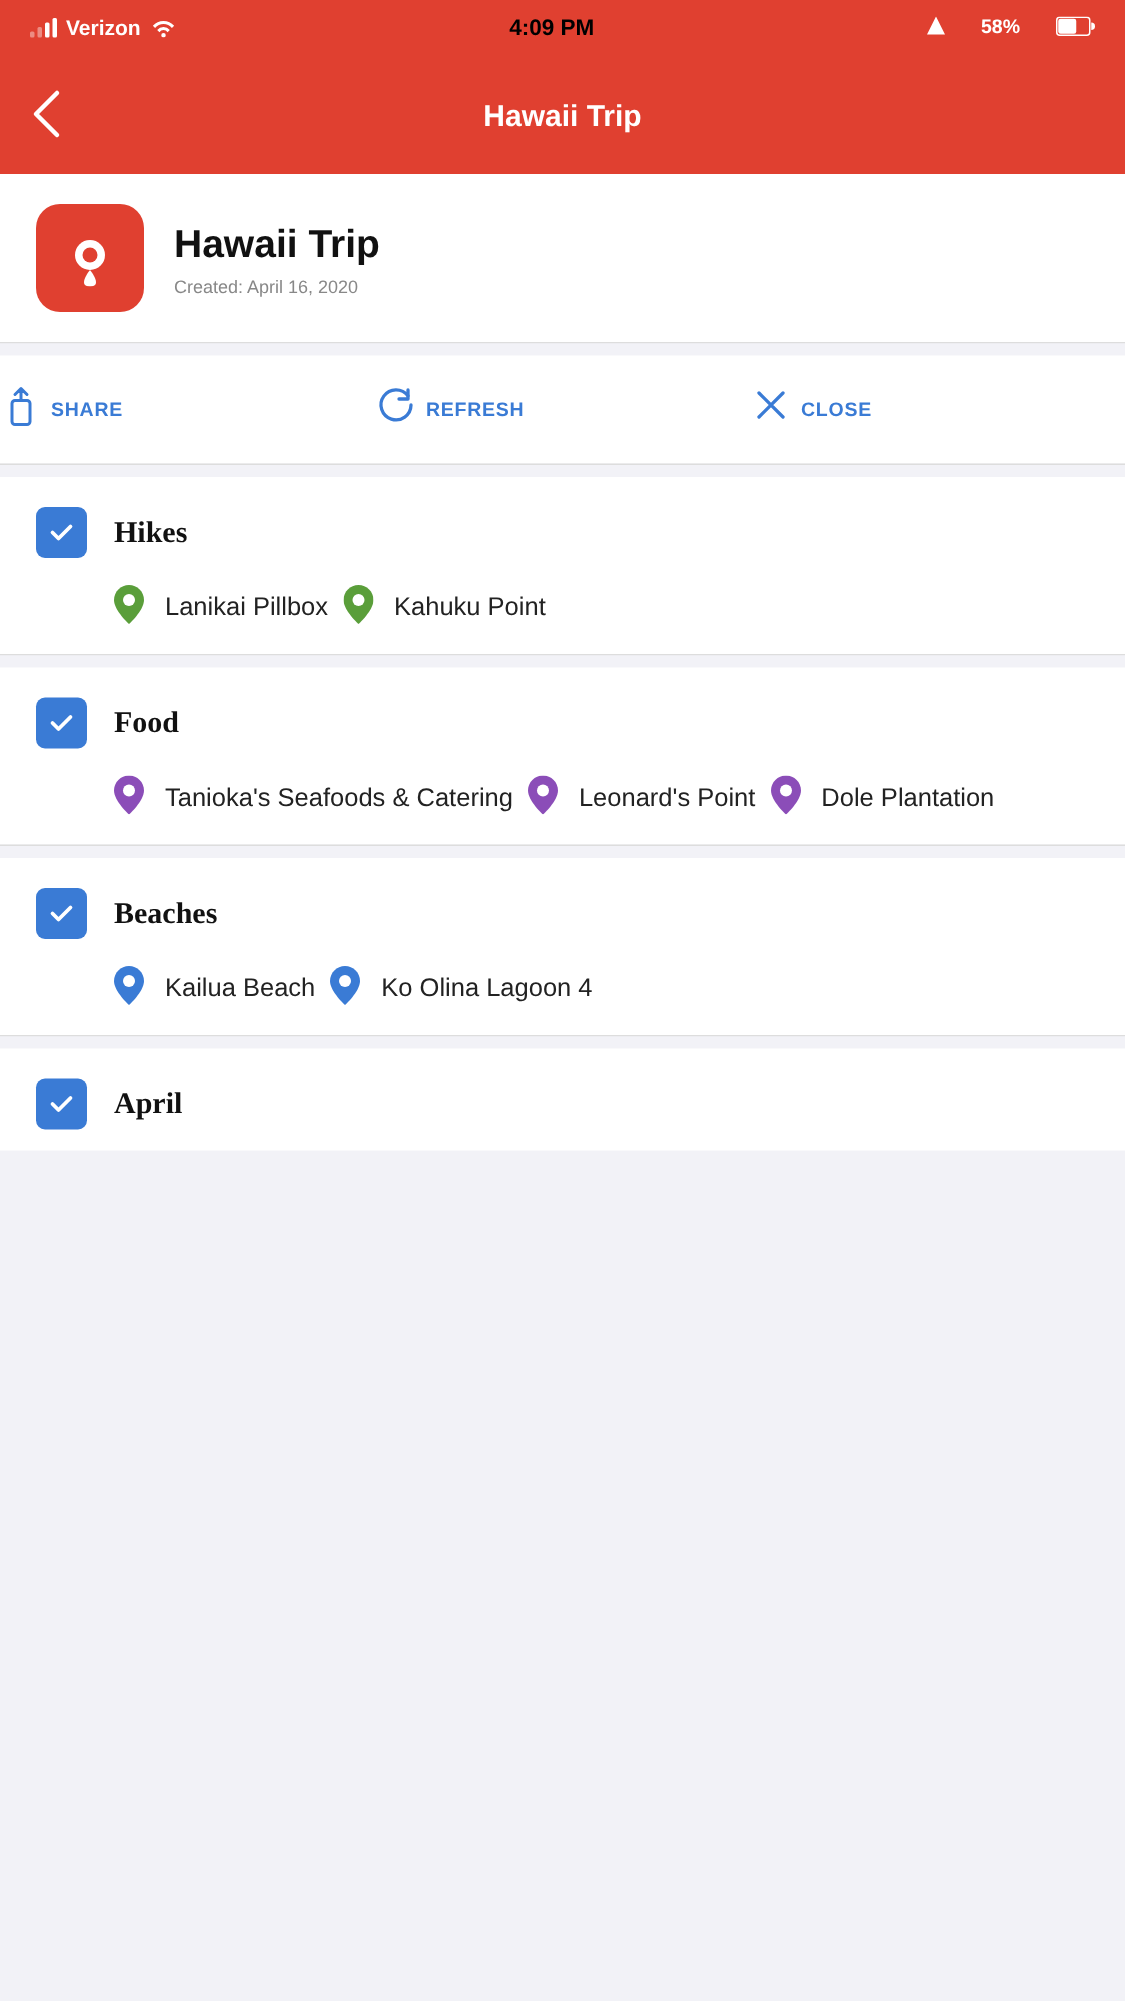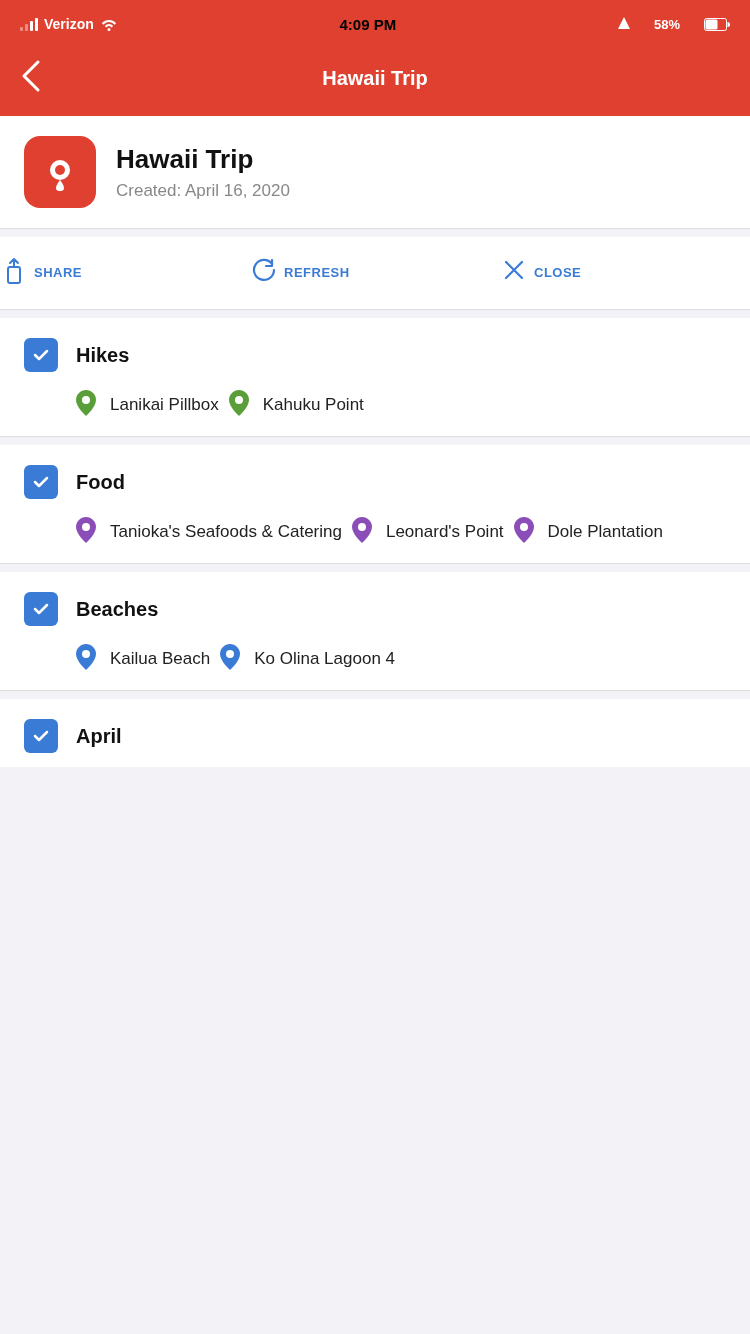--- a/index.html
+++ b/index.html
@@ -10,21 +10,21 @@
       font-family: -apple-system, 'Helvetica Neue', Arial, sans-serif;
       background: #f2f2f7;
       overflow-x: hidden;
     }
 
     
     .status-bar {
       background: #e04030;
       display: flex;
       justify-content: space-between;
-      align-items: center;
+      align-items: flex-start;
       padding: 10px 20px 6px;
       height: 44px;
     }
     .status-left {
       display: flex;
       align-items: center;
       gap: 6px;
       color: white;
       font-size: 14px;
       font-weight: 600;
@@ -102,21 +102,21 @@
       height: 38px;
     }
     .trip-info {}
     .trip-name {
       font-size: 26px;
       font-weight: 700;
       color: #111;
       margin-bottom: 6px;
     }
     .trip-created {
-      font-size: 17px;
+      font-size: 12px;
       color: #888;
     }
 
     
     .divider {
       height: 1px;
       background: #ddd;
       margin: 0;
     }
     .section-divider {
@@ -175,20 +175,21 @@
       cursor: pointer;
     }
     .checkbox svg {
       width: 20px;
       height: 20px;
     }
     .section-title {
       font-size: 20px;
       font-weight: 700;
       color: #111;
+      font-family: Liberation Serif, serif;
     }
     .section-items {
       padding: 4px 0 16px 76px;
       display: flex;
       flex-direction: row;
       gap: 10px;
     }
     .place-item {
       display: flex;
       align-items: center;

